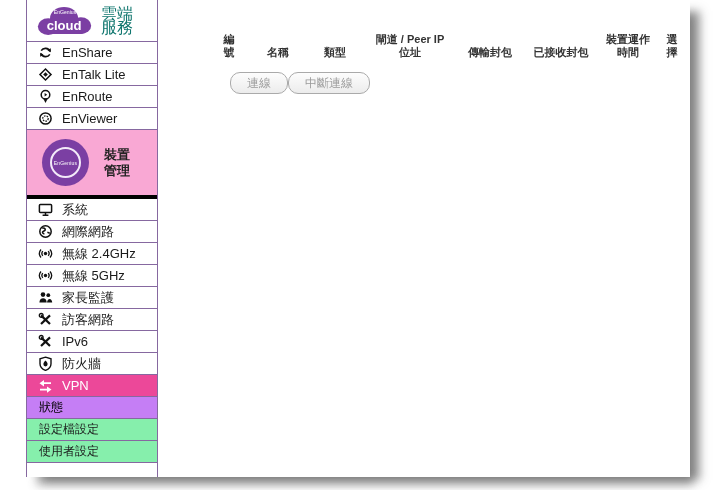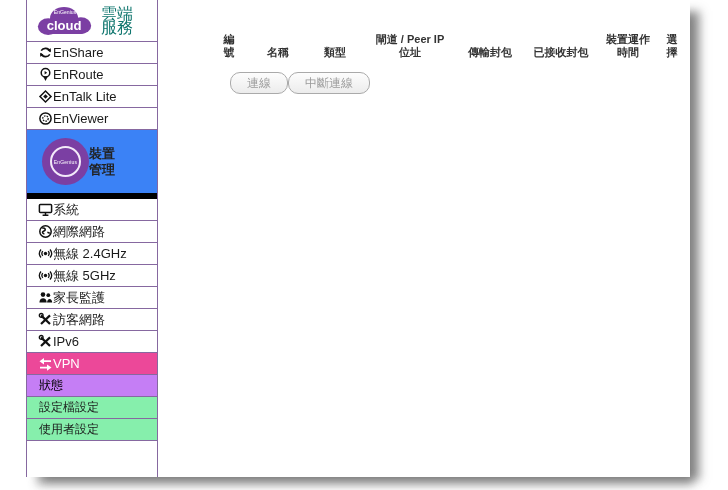--- a/index.html
+++ b/index.html
@@ -23,28 +23,28 @@
   .logo-cell {
     height:42px; border-bottom:1px solid #8668a0;
     display:flex; align-items:center; padding-left:9px; gap:7px;
   }
   .brand-zh {
     font-size:16px; font-weight:normal; color:#0f766e; line-height:14px;
     white-space:pre-line;
   }
   .nav-row {
     height:22px; flex:0 0 22px; border-bottom:1px solid #8668a0;
-    display:flex; align-items:center; padding-left:10px; 
+    display:flex; align-items:center; padding-left:10px; gap:9px;
     font-size:13px; color:#1a1a1a; cursor:pointer; background:#fff;
   }
   .nav-row .ico { width:16px; height:15px; flex:0 0 16px; display:flex; align-items:center; justify-content:center; }
   .nav-row.active { background:#ec4899; color:#fff; }
   .circle-cell {
-    height:69px; flex:0 0 69px; border-bottom:6px solid #000000;
-    display:flex; align-items:center; padding-left:15px; background:#3b82f6;
+    height:69px; flex:0 0 69px; border-bottom:4px solid #000000;
+    display:flex; align-items:center; padding-left:15px; gap:15px; background:#f9a8d4;
   }
   .dev-circle {
     position:relative; width:47px; height:47px; border-radius:50%;
     background:#7b3fa3; flex:0 0 47px;
   }
   .dev-circle::after {
     content:""; position:absolute; left:8px; top:8px; right:8px; bottom:8px;
     border:2px solid #f3eaf9; border-radius:50%;
   }
   .dev-circle span {
@@ -106,36 +106,36 @@
           <path d="M12.8 3.2v4l-3.4-2z" fill="#111"></path>
           <path d="M2.2 11.8v-4l3.4 2z" fill="#111"></path>
         </svg>
       </span>
       <span>EnShare</span>
     </div>
 
     <div class="nav-row">
       <span class="ico">
         <svg width="15" height="15" viewBox="0 0 15 15">
+          <rect x="3.6" y="3.6" width="7.8" height="7.8" transform="rotate(45 7.5 7.5)" fill="none" stroke="#111" stroke-width="1.5"></rect>
+          <path d="M7.5 5.2l2.3 2.3-2.3 2.3-2.3-2.3z" fill="#111"></path>
+        </svg>
+      </span>
+      <span>EnTalk Lite</span>
+    </div>
+
+    <div class="nav-row">
+      <span class="ico">
+        <svg width="15" height="15" viewBox="0 0 15 15">
           <circle cx="7.5" cy="5.8" r="4.3" fill="none" stroke="#111" stroke-width="1.5"></circle>
           <path d="M7.5 14L5.2 9.4h4.6z" fill="#111"></path>
           <path d="M6.6 4l2.6 1.8-2.6 1.8z" fill="#111"></path>
         </svg>
       </span>
       <span>EnRoute</span>
-    </div>
-
-    <div class="nav-row">
-      <span class="ico">
-        <svg width="15" height="15" viewBox="0 0 15 15">
-          <rect x="3.6" y="3.6" width="7.8" height="7.8" transform="rotate(45 7.5 7.5)" fill="none" stroke="#111" stroke-width="1.5"></rect>
-          <path d="M7.5 5.2l2.3 2.3-2.3 2.3-2.3-2.3z" fill="#111"></path>
-        </svg>
-      </span>
-      <span>EnTalk Lite</span>
     </div>
 
     <div class="nav-row">
       <span class="ico">
         <svg width="15" height="15" viewBox="0 0 15 15">
           <circle cx="7.5" cy="7.5" r="5.6" fill="none" stroke="#111" stroke-width="1.5"></circle>
           <circle cx="7.5" cy="7.5" r="2.7" fill="none" stroke="#111" stroke-width="1.3" stroke-dasharray="1.6 1.1"></circle>
         </svg>
       </span>
       <span>EnViewer</span>
@@ -217,20 +217,29 @@
       <span class="ico">
         <svg width="15" height="15" viewBox="0 0 15 15">
           <path d="M3 3.4l9 8.6" stroke="#111" stroke-width="2.2"></path>
           <path d="M12 3.4l-9 8.6" stroke="#111" stroke-width="2.2"></path>
           <circle cx="3.2" cy="3.4" r="1.9" fill="none" stroke="#111" stroke-width="1.3"></circle>
         </svg>
       </span>
       <span>IPv6</span>
     </div>
 
+    <div class="nav-row">
+      <span class="ico">
+        <svg width="15" height="15" viewBox="0 0 15 15">
+          <path d="M7.5 1.2L13 2.8v5c0 3.2-2.4 5.5-5.5 6.6C4.4 13.3 2 11 2 7.8v-5z" fill="none" stroke="#111" stroke-width="1.4"></path>
+          <path d="M7.5 4.6c1.5 1.5 2.1 2.6 2.1 3.7a2.1 2.1 0 1 1-4.2 0c0-1.1.6-2.2 2.1-3.7z" fill="#111"></path>
+        </svg>
+      </span>
+      <span>防火牆</span>
+    </div>
 
     <div class="nav-row active">
       <span class="ico">
         <svg width="15" height="15" viewBox="0 0 15 15">
           <path d="M13 4.3H6V2L1.5 5.2 6 8.4V6.1h7z" fill="#fff"></path>
           <path d="M2 10.7h7V8.4l4.5 3.2L9 14.8v-2.3H2z" fill="#fff"></path>
         </svg>
       </span>
       <span>VPN</span>
     </div>

